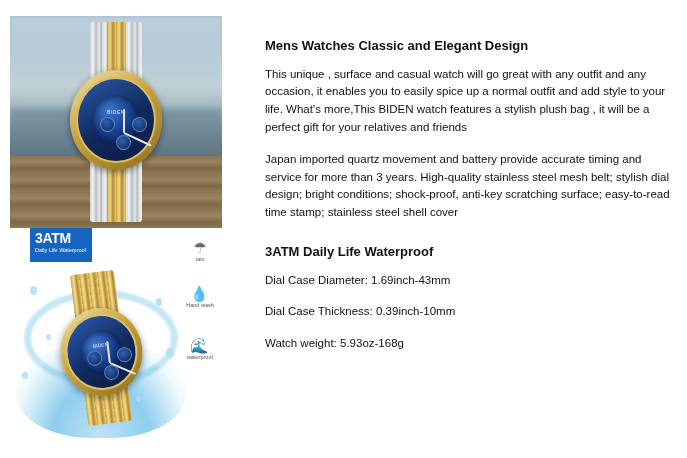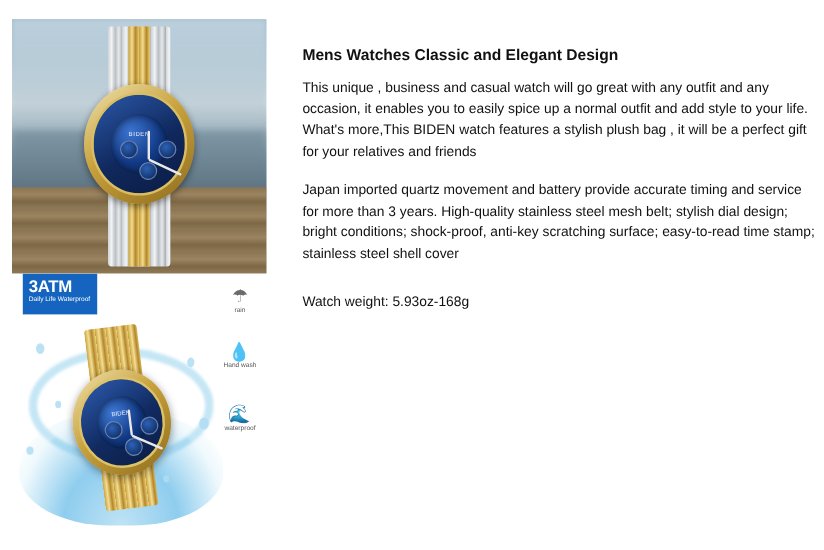--- a/index.html
+++ b/index.html
@@ -25,21 +25,21 @@
     display: flex;
   }
   .sec1 { left: 10px; top: 16px; width: 670px; }
   .sec2 { left: 10px; top: 228px; width: 670px; }
 
   .img-col-1 { width: 212px; height: 212px; flex: 0 0 212px; }
   .img-col-2 { width: 212px; height: 215px; flex: 0 0 212px; }
 
   .text-col {
     flex: 1;
-    padding-left: 30px;
+    padding-left: 43px;
     padding-top: 22px;
   }
   .text-col-2 { padding-top: 16px; }
 
   h2.heading {
     font-size: 13px;
     font-weight: bold;
     color: #111111;
     margin: 0 0 12px 0;
     line-height: 1.2;
@@ -158,21 +158,21 @@
   
   .photo2 {
     position: relative;
     width: 212px;
     height: 215px;
     overflow: hidden;
     background: #ffffff;
   }
   .badge3atm {
     position: absolute;
-    left: 9px; top: 0;
+    left: 20px; top: 0;
     width: 62px; height: 34px;
     background: #1565c0;
     color: #ffffff;
     padding: 3px 4px 0 5px;
   }
   .badge3atm .big {
     font-size: 14px; font-weight: bold; line-height: 1; letter-spacing: -.3px;
   }
   .badge3atm .small {
     font-size: 5.5px; margin-top: 3px; line-height: 1;
@@ -281,21 +281,21 @@
                 <div class="hand" style="left:31px;top:8px;width:2px;height:30px;transform:rotate(115deg);"></div>
               </div>
             </div>
           </div>
         </div>
       </div>
     </div>
 
     <div class="text-col">
       <h2 class="heading">Mens Watches Classic and Elegant Design</h2>
-      <p class="body">This unique , business and casual watch will go great with any outfit and any occasion, it enables you to easily spice up a normal outfit and add style to your life. What's more,This BIDEN watch features a stylish plush bag , it will be a perfect gift for your relatives and friends</p>
+      <p class="body">This unique , surface and casual watch will go great with any outfit and any occasion, it enables you to easily spice up a normal outfit and add style to your life. What's more,This BIDEN watch features a stylish plush bag , it will be a perfect gift for your relatives and friends</p>
       <p class="body">Japan imported quartz movement and battery provide accurate timing and service for more than 3 years. High-quality stainless steel mesh belt; stylish dial design; bright conditions; shock-proof, anti-key scratching surface; easy-to-read time stamp; stainless steel shell cover</p>
     </div>
   </div>
 
   <div class="section sec2">
 
     <div class="img-col-2">
       <div class="photo2">
 
         <div class="badge3atm">
@@ -340,21 +340,30 @@
                   <div class="hand" style="left:27px;top:6px;width:2px;height:28px;transform:rotate(120deg);"></div>
                 </div>
               </div>
             </div>
           </div>
         </div>
       </div>
     </div>
 
     <div class="text-col text-col-2">
-
+      <h2 class="heading">3ATM Daily Life Waterproof</h2>
+
+      <div class="spec">
+        <span class="spec-label">Dial Case Diameter:</span>
+        <span class="spec-value">1.69inch-43mm</span>
+      </div>
+      <div class="spec">
+        <span class="spec-label">Dial Case Thickness:</span>
+        <span class="spec-value">0.39inch-10mm</span>
+      </div>
       <div class="spec">
         <span class="spec-label">Watch weight:</span>
         <span class="spec-value">5.93oz-168g</span>
       </div>
     </div>
   </div>
 
 </div>
 
 </body></html>

